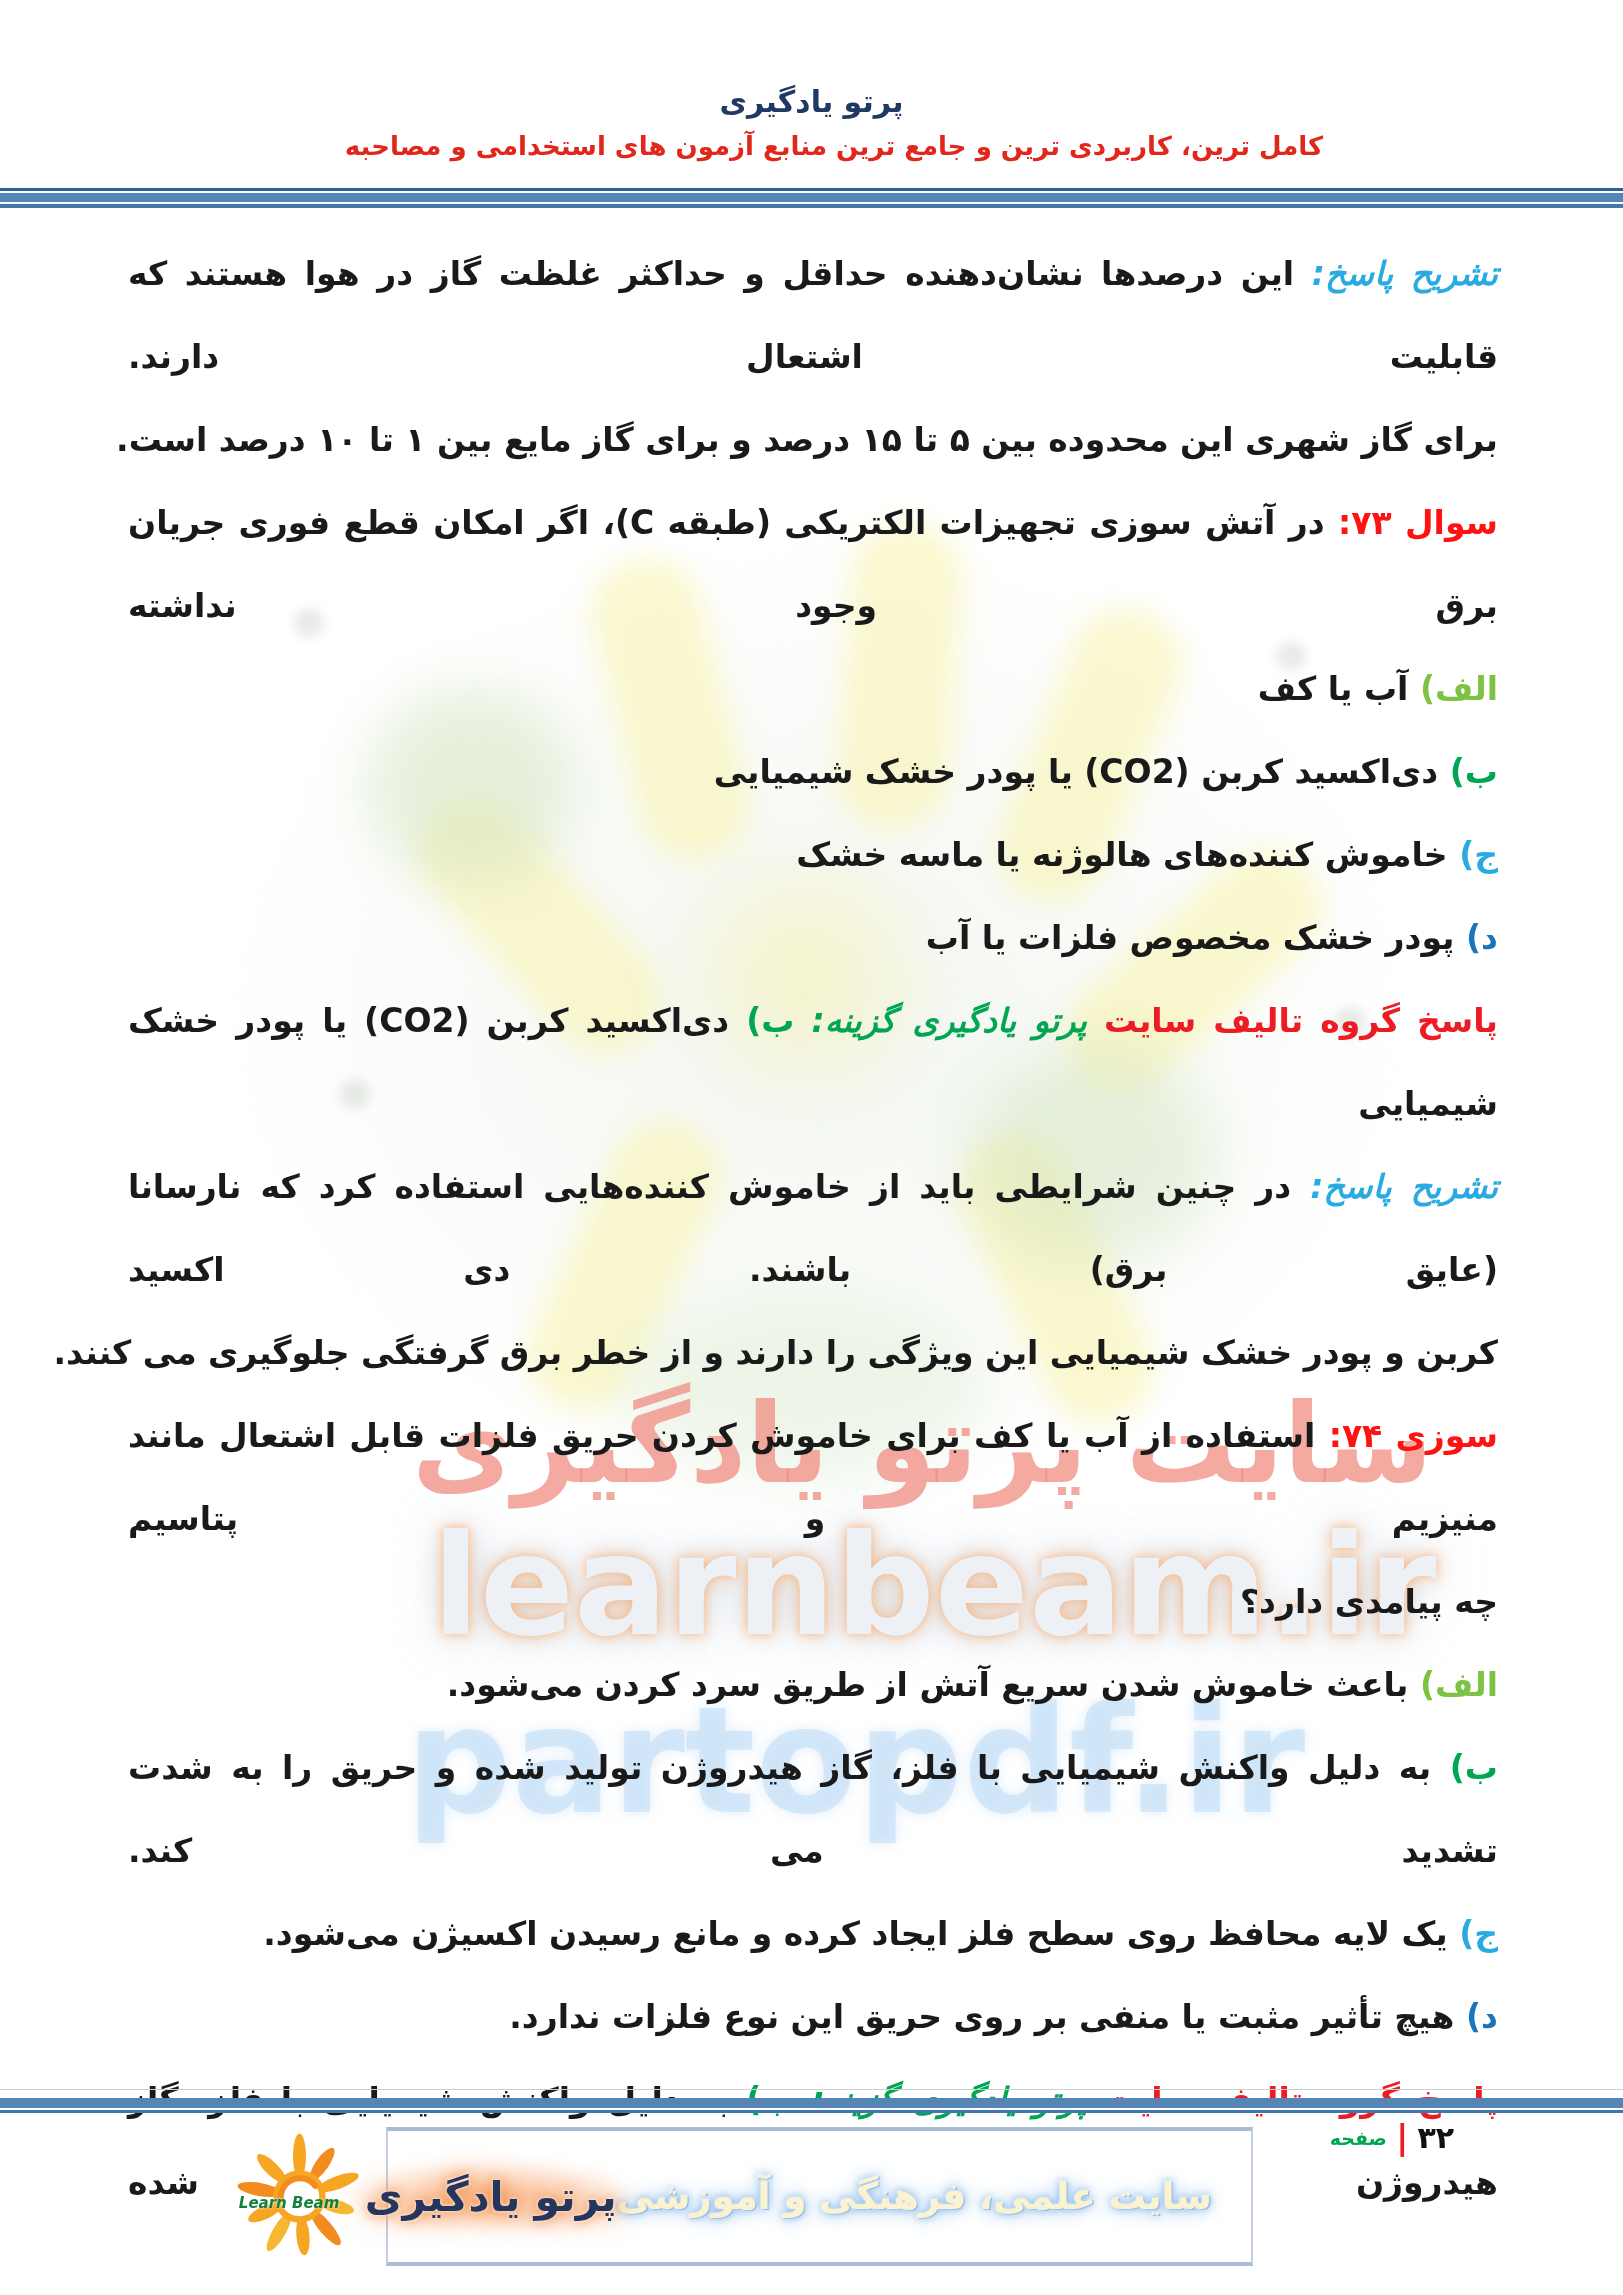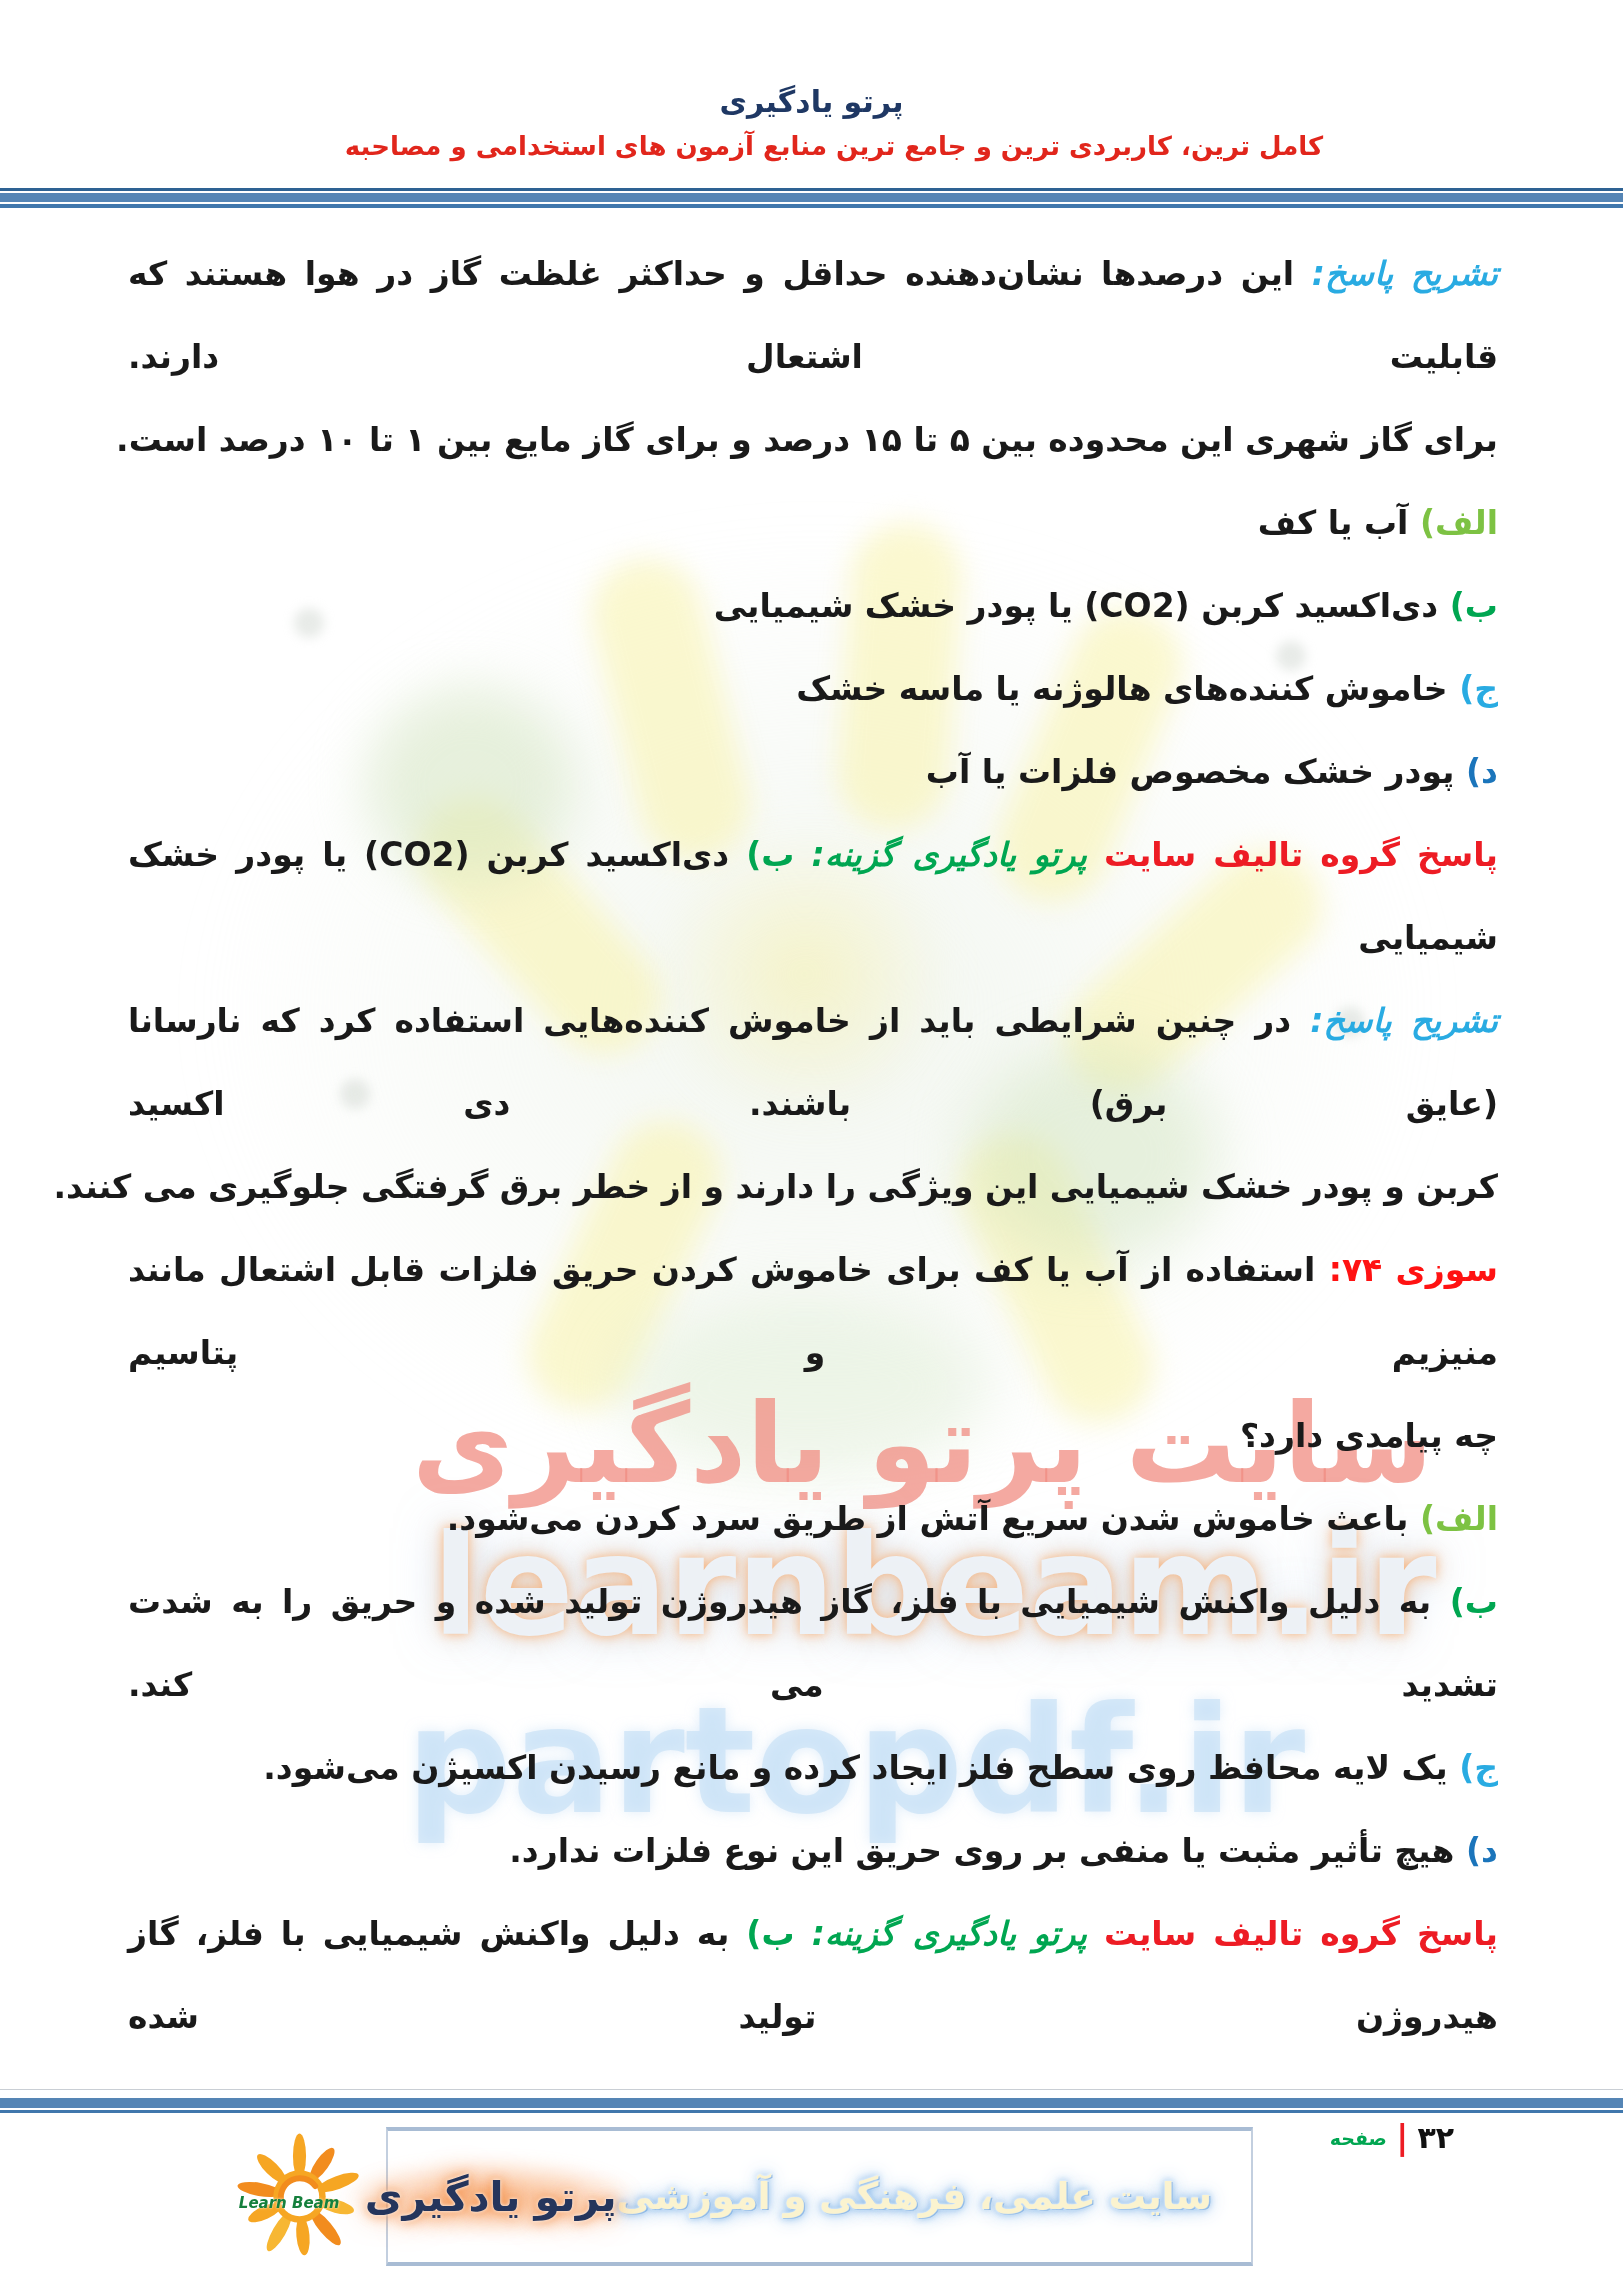--- a/index.html
+++ b/index.html
@@ -121,20 +121,21 @@
     <div class="rule-a"></div>
     <div class="rule-gap"></div>
     <div class="rule-b"></div>
     <div class="rule-gap"></div>
     <div class="rule-c"></div>
   </div>
 
   <div class="content">
       <div class="line justify"><span class="seg-explain">تشریح پاسخ: </span><span class="seg-plain">این درصدها نشان‌دهنده حداقل و حداکثر غلظت گاز در هوا هستند که قابلیت اشتعال دارند.</span></div>
       <div class="line right"><span class="seg-plain">برای گاز شهری این محدوده بین ۵ تا ۱۵ درصد و برای گاز مایع بین ۱ تا ۱۰ درصد است.</span></div>
+      <div class="line justify"><span class="seg-question">سوال ۷۳: </span><span class="seg-plain">در آتش سوزی تجهیزات الکتریکی (طبقه C)، اگر امکان قطع فوری جریان برق وجود نداشته</span></div>
       <div class="line right"><span class="seg-opt-a">الف) </span><span class="seg-plain">آب یا کف</span></div>
       <div class="line right"><span class="seg-opt-b">ب) </span><span class="seg-plain">دی‌اکسید کربن (CO2) یا پودر خشک شیمیایی</span></div>
       <div class="line right"><span class="seg-opt-c">ج) </span><span class="seg-plain">خاموش کننده‌های هالوژنه یا ماسه خشک</span></div>
       <div class="line right"><span class="seg-opt-d">د) </span><span class="seg-plain">پودر خشک مخصوص فلزات یا آب</span></div>
       <div class="line justify"><span class="seg-answer-red">پاسخ گروه تالیف سایت </span><span class="seg-answer-green">پرتو یادگیری گزینه: </span><span class="seg-opt-b">ب) </span><span class="seg-plain">دی‌اکسید کربن (CO2) یا پودر خشک شیمیایی</span></div>
       <div class="line justify"><span class="seg-explain">تشریح پاسخ: </span><span class="seg-plain">در چنین شرایطی باید از خاموش کننده‌هایی استفاده کرد که نارسانا (عایق برق) باشند. دی اکسید</span></div>
       <div class="line right"><span class="seg-plain">کربن و پودر خشک شیمیایی این ویژگی را دارند و از خطر برق گرفتگی جلوگیری می کنند.</span></div>
       <div class="line justify"><span class="seg-question">سوزی ۷۴: </span><span class="seg-plain">استفاده از آب یا کف برای خاموش کردن حریق فلزات قابل اشتعال مانند منیزیم و پتاسیم</span></div>
       <div class="line right"><span class="seg-plain">چه پیامدی دارد؟</span></div>
       <div class="line right"><span class="seg-opt-a">الف) </span><span class="seg-plain">باعث خاموش شدن سریع آتش از طریق سرد کردن می‌شود.</span></div>

